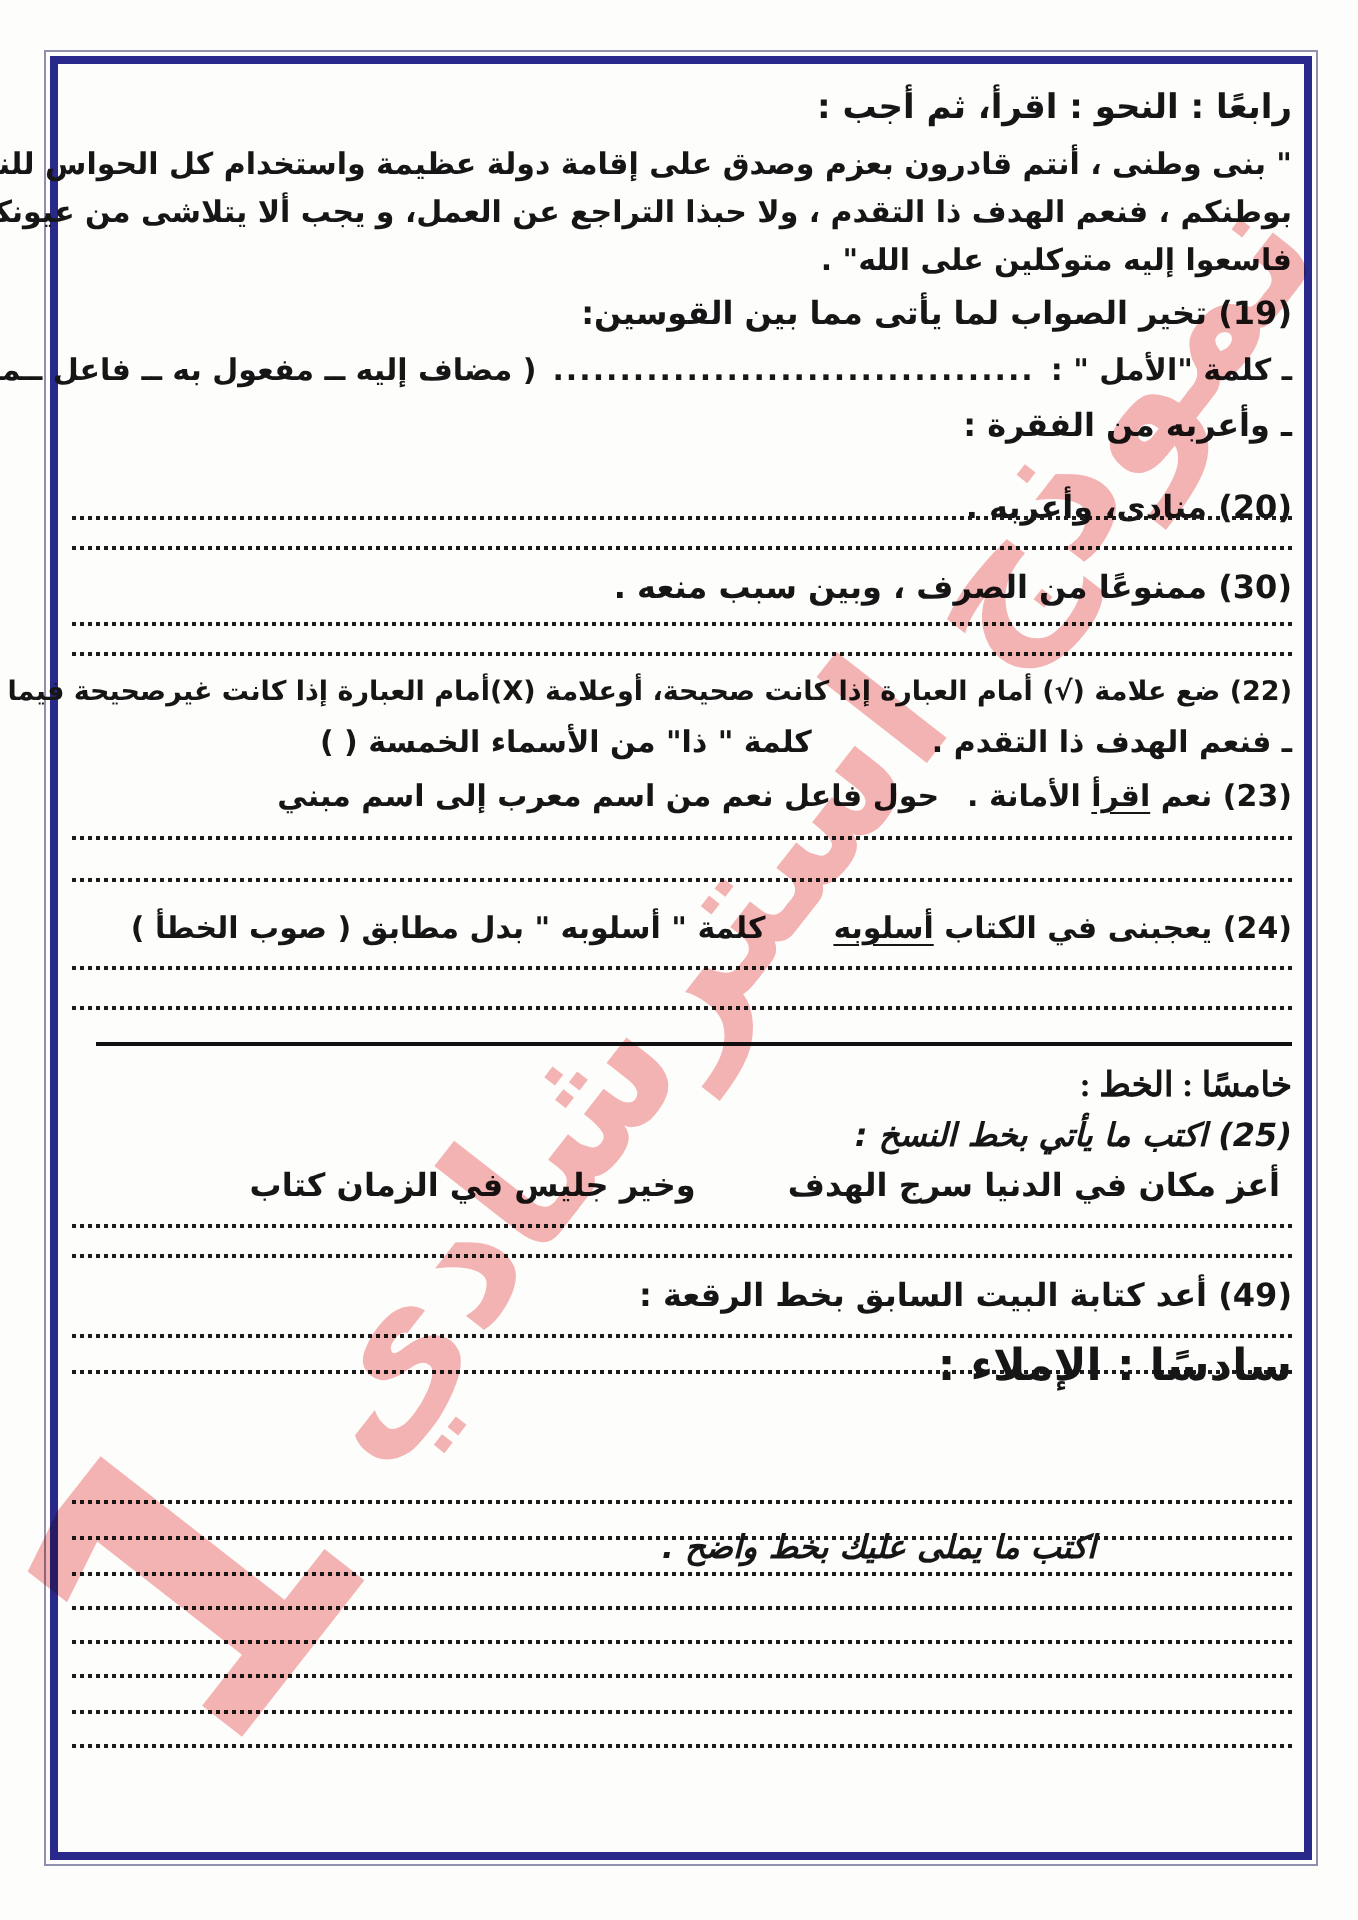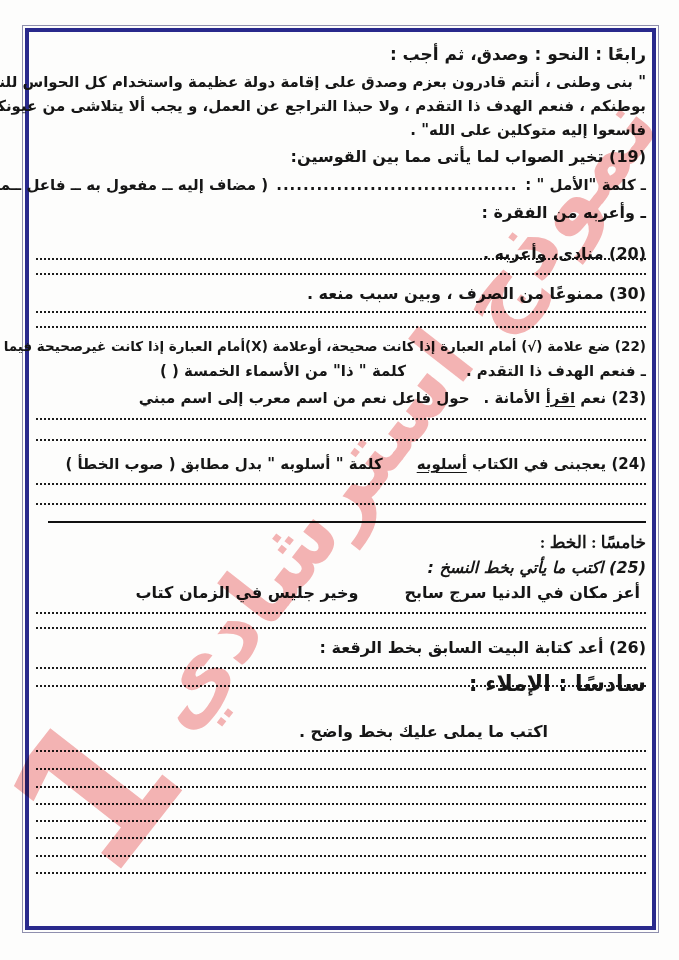--- a/index.html
+++ b/index.html
@@ -37,21 +37,21 @@
 <body>
 
 <div class="sheet">
 
   <div class="frame-outer">
     <div class="frame-inner"></div>
   </div>
 
   <div class="content">
 
-    <div class="line" style="top:44px;font-size:17px;">رابعًا : النحو : وصدق، ثم أجب :</div>
+    <div class="line" style="top:44px;font-size:17px;">رابعًا : النحو : اقرأ، ثم أجب :</div>
     <div class="line mid" style="top:73px;">" بنى وطنى ، أنتم قادرون بعزم وصدق على إقامة دولة عظيمة واستخدام كل الحواس للنهوض</div>
     <div class="line mid" style="top:97px;">بوطنكم ، فنعم الهدف ذا التقدم ، ولا حبذا التراجع عن العمل، و يجب ألا يتلاشى من عيونكم الأمل ،</div>
     <div class="line mid" style="top:121px;">فاسعوا إليه متوكلين على الله" .</div>
 
     <div class="line" style="top:147px;">(19) تخير الصواب لما يأتى مما بين القوسين:</div>
 
     <div class="line flexline mid" style="top:176px;padding-left:52px;gap:8px;">
       <span>ـ كلمة "الأمل " :</span>
       <span style="letter-spacing:1px;">....................................</span>
       <span>( مضاف إليه ــ مفعول به ــ فاعل ــمبتدأ )</span>
@@ -84,32 +84,32 @@
       <span>كلمة " أسلوبه " بدل مطابق ( صوب الخطأ )</span>
     </div>
     <div class="dl" style="top:483px;"></div>
     <div class="dl" style="top:503px;"></div>
 
     <div class="divider" style="top:521px;"></div>
 
     <div class="line" style="top:532px;font-size:17px;font-family:Liberation Serif, serif;">خامسًا : الخط :</div>
     <div class="line" style="top:558px;font-style:italic;">(25) اكتب ما يأتي بخط النسخ :</div>
     <div class="line flexline" style="top:583px;gap:46px;padding-right:6px;">
-      <span>أعز مكان في الدنيا سرج  سابح</span>
+      <span>أعز مكان في الدنيا سرج  الهدف</span>
       <span>وخير جليس في الزمان كتاب</span>
     </div>
     <div class="dl" style="top:612px;"></div>
     <div class="dl" style="top:627px;"></div>
 
-    <div class="line" style="top:638px;">(26) أعد كتابة البيت السابق بخط الرقعة :</div>
+    <div class="line" style="top:638px;">(49) أعد كتابة البيت السابق بخط الرقعة :</div>
     <div class="dl" style="top:667px;"></div>
     <div class="dl" style="top:685px;"></div>
 
     <div class="line" style="top:671px;font-size:22px;">سادسًا : الإملاء :</div>
-    <div class="line" style="top:722px;padding-right:98px;">اكتب ما يملى عليك بخط واضح .</div>
+    <div class="line" style="top:764px;padding-right:98px;font-style:italic;">اكتب ما يملى عليك بخط واضح .</div>
 
     <div class="dl" style="top:750px;"></div>
     <div class="dl" style="top:768px;"></div>
     <div class="dl" style="top:786px;"></div>
     <div class="dl" style="top:803px;"></div>
     <div class="dl" style="top:820px;"></div>
     <div class="dl" style="top:837px;"></div>
     <div class="dl" style="top:855px;"></div>
     <div class="dl" style="top:872px;"></div>
 

